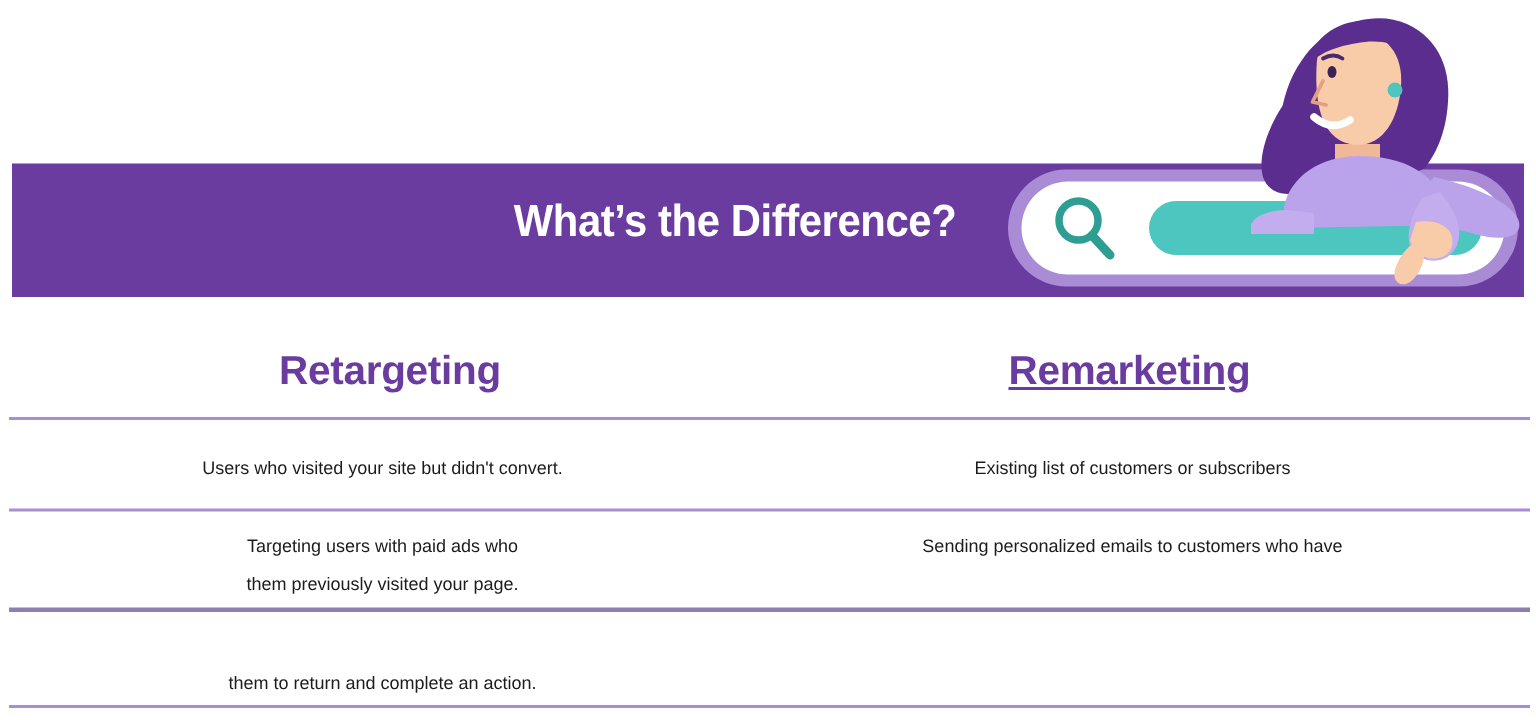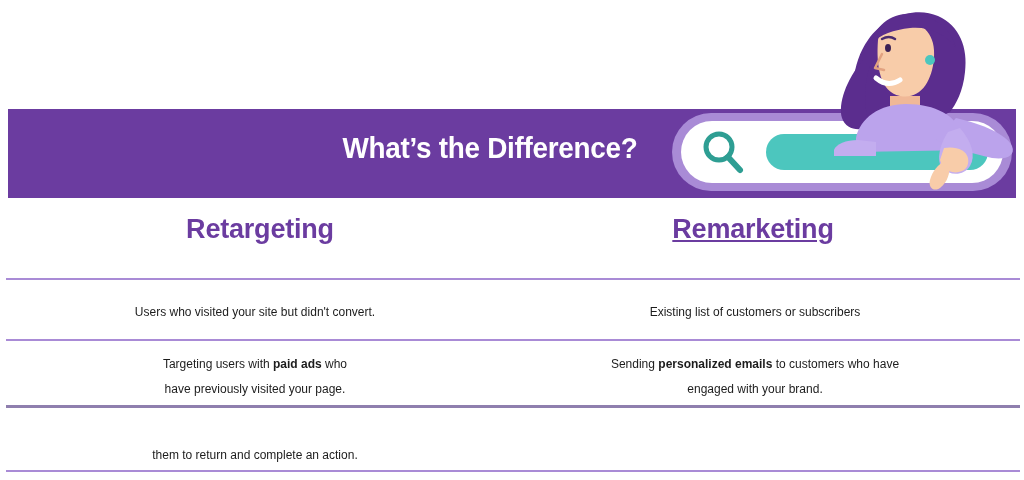--- a/index.html
+++ b/index.html
@@ -97,21 +97,21 @@
     top: 0px;
     width: 270px;
     height: 200px;
     z-index: 6;
     pointer-events: none;
   }
 
   
   .col-head {
     position: absolute;
-    top: 214px;
+    top: 232px;
     width: 470px;
     text-align: center;
     color: #6B3CA0;
     font-weight: bold;
     font-size: 27px;
     letter-spacing: -0.2px;
   }
   .col-head.left  { left: 25px; }
   .col-head.right { left: 518px; text-decoration: underline; }
 
@@ -135,21 +135,21 @@
     font-size: 12px;
     line-height: 25px;
   }
   .cell.left  { left: 20px; }
   .cell.right { left: 520px; }
 
   .r1 { top: 300px; }
   .r2 { top: 352px; }
   .r3 { top: 418px; }
 
-  .cell b { font-weight: bold; }
+  .cell b { font-weight: normal; }
 </style>
 </head>
 <body>
 
 <div id="infographic">
 
   <div class="header-band"></div>
 
   <div class="searchbar-outer"></div>
   <div class="searchbar-white"></div>
@@ -215,25 +215,24 @@
 
   <div class="cell left r1">
     <span>Users who visited your site but didn't convert.</span>
   </div>
   <div class="cell right r1">
     <span>Existing list of customers or subscribers</span>
   </div>
 
   <div class="cell left r2">
     <span>Targeting users with </span><b>paid ads</b><span> who</span><br>
-    <span>have previously visited your page.</span>
+    <span>them previously visited your page.</span>
   </div>
   <div class="cell right r2">
     <span>Sending </span><b>personalized emails</b><span> to customers who have</span><br>
-    <span>engaged with your brand.</span>
   </div>
 
   <div class="cell left r3">
     <br>
     <span>them to return and complete an action.</span>
   </div>
   <div class="cell right r3">
     <br>
   </div>
 

